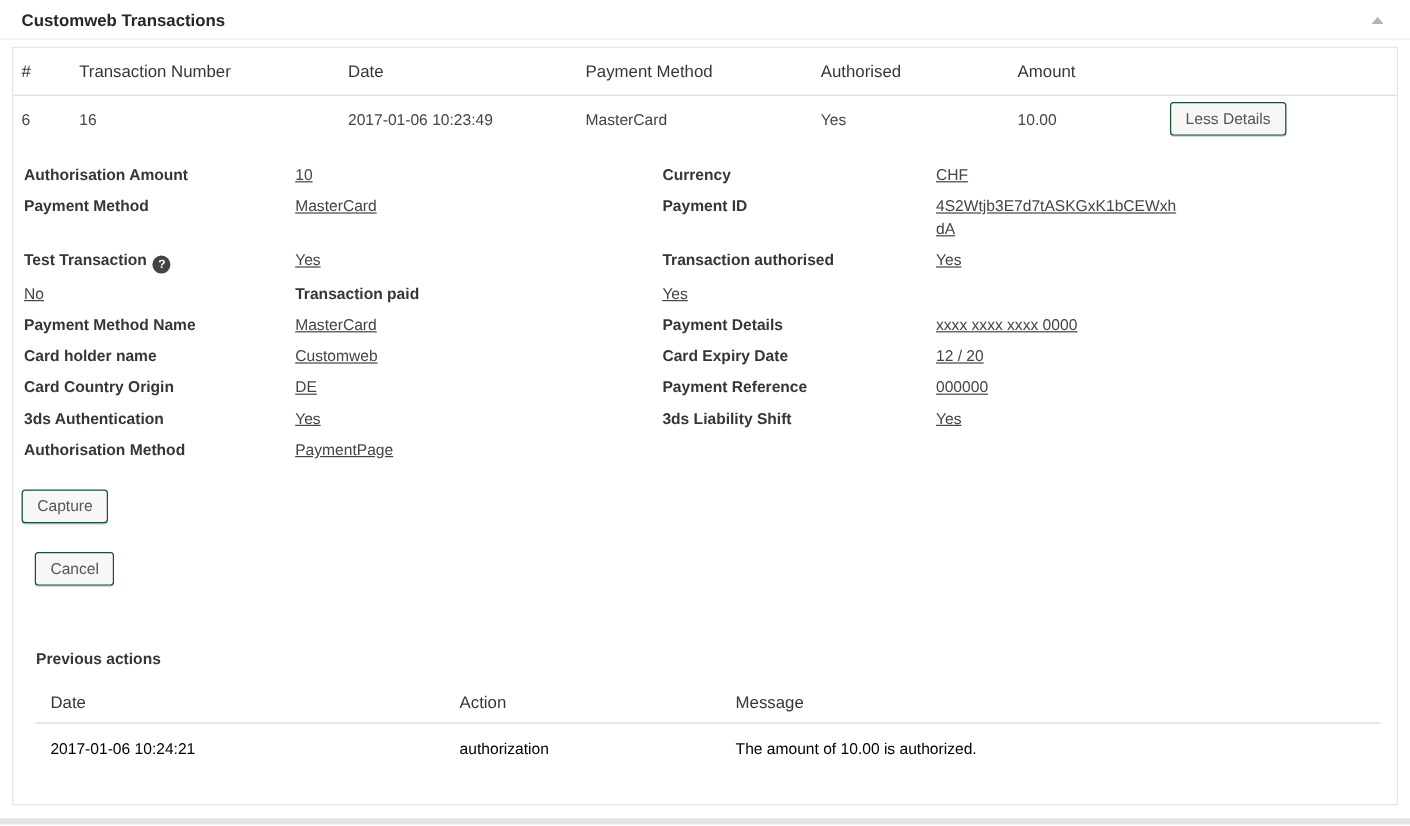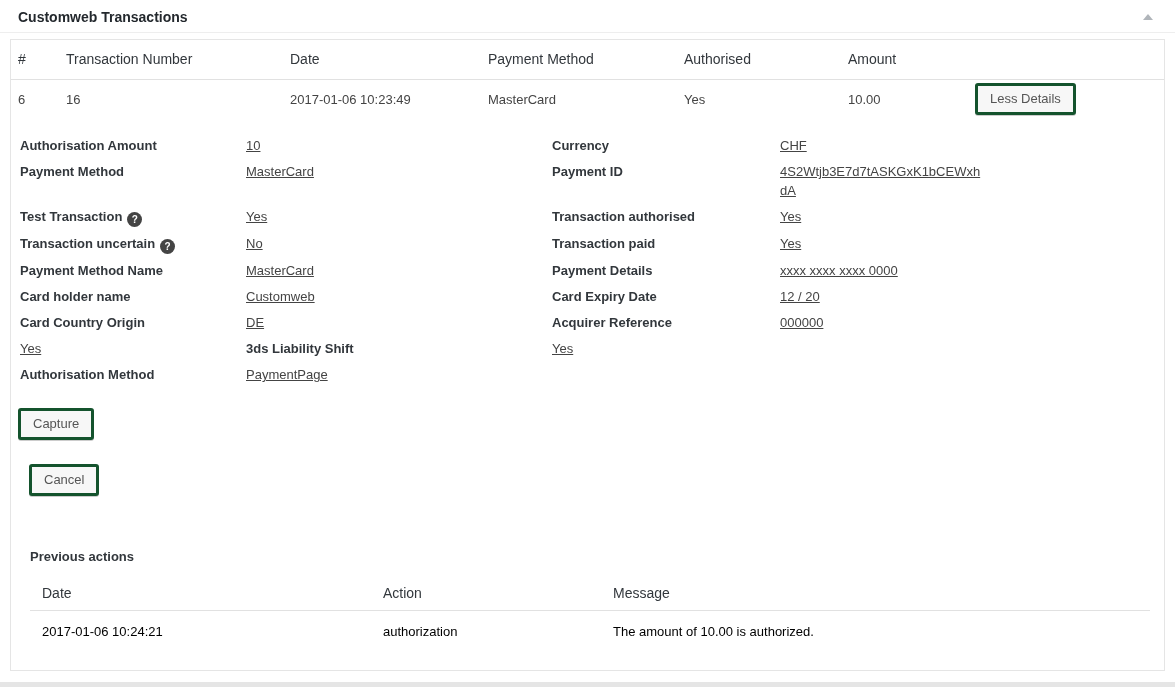--- a/index.html
+++ b/index.html
@@ -69,21 +69,21 @@
     font-size: 13px;
     color: #444444;
     text-align: left;
     padding: 0 0 0 7px;
     vertical-align: middle;
   }
   
   .wp-btn {
     display: inline-block;
     background: #f7f7f7;
-    border: 3px solid #14532d;
+    border: 1px solid #14532d;
     border-radius: 3px;
     box-shadow: 0 1px 0 #cccccc;
     color: #555555;
     font-family: inherit;
     font-size: 13px;
     line-height: 1.4;
     padding: 4px 12px;
     cursor: pointer;
     white-space: nowrap;
   }
@@ -226,23 +226,20 @@
       <div class="d-row">
         <div class="d-label">
           <span>Test Transaction</span><span class="help-icon">?</span>
         </div>
         <div class="d-value">Yes</div>
         <div class="d-label">Transaction authorised</div>
         <div class="d-value">Yes</div>
       </div>
 
       <div class="d-row">
-        <div class="d-label">
-          <span>Transaction uncertain</span><span class="help-icon">?</span>
-        </div>
         <div class="d-value">No</div>
         <div class="d-label">Transaction paid</div>
         <div class="d-value">Yes</div>
       </div>
 
       <div class="d-row">
         <div class="d-label">Payment Method Name</div>
         <div class="d-value">MasterCard</div>
         <div class="d-label">Payment Details</div>
         <div class="d-value">xxxx xxxx xxxx 0000</div>
@@ -251,25 +248,26 @@
       <div class="d-row">
         <div class="d-label">Card holder name</div>
         <div class="d-value">Customweb</div>
         <div class="d-label">Card Expiry Date</div>
         <div class="d-value">12 / 20</div>
       </div>
 
       <div class="d-row">
         <div class="d-label">Card Country Origin</div>
         <div class="d-value">DE</div>
-        <div class="d-label">Acquirer Reference</div>
+        <div class="d-label">Payment Reference</div>
         <div class="d-value">000000</div>
       </div>
 
       <div class="d-row">
+        <div class="d-label">3ds Authentication</div>
         <div class="d-value">Yes</div>
         <div class="d-label">3ds Liability Shift</div>
         <div class="d-value">Yes</div>
       </div>
 
       <div class="d-row">
         <div class="d-label">Authorisation Method</div>
         <div class="d-value">PaymentPage</div>
         <div class="d-label"></div>
         <div class="d-value"></div>

